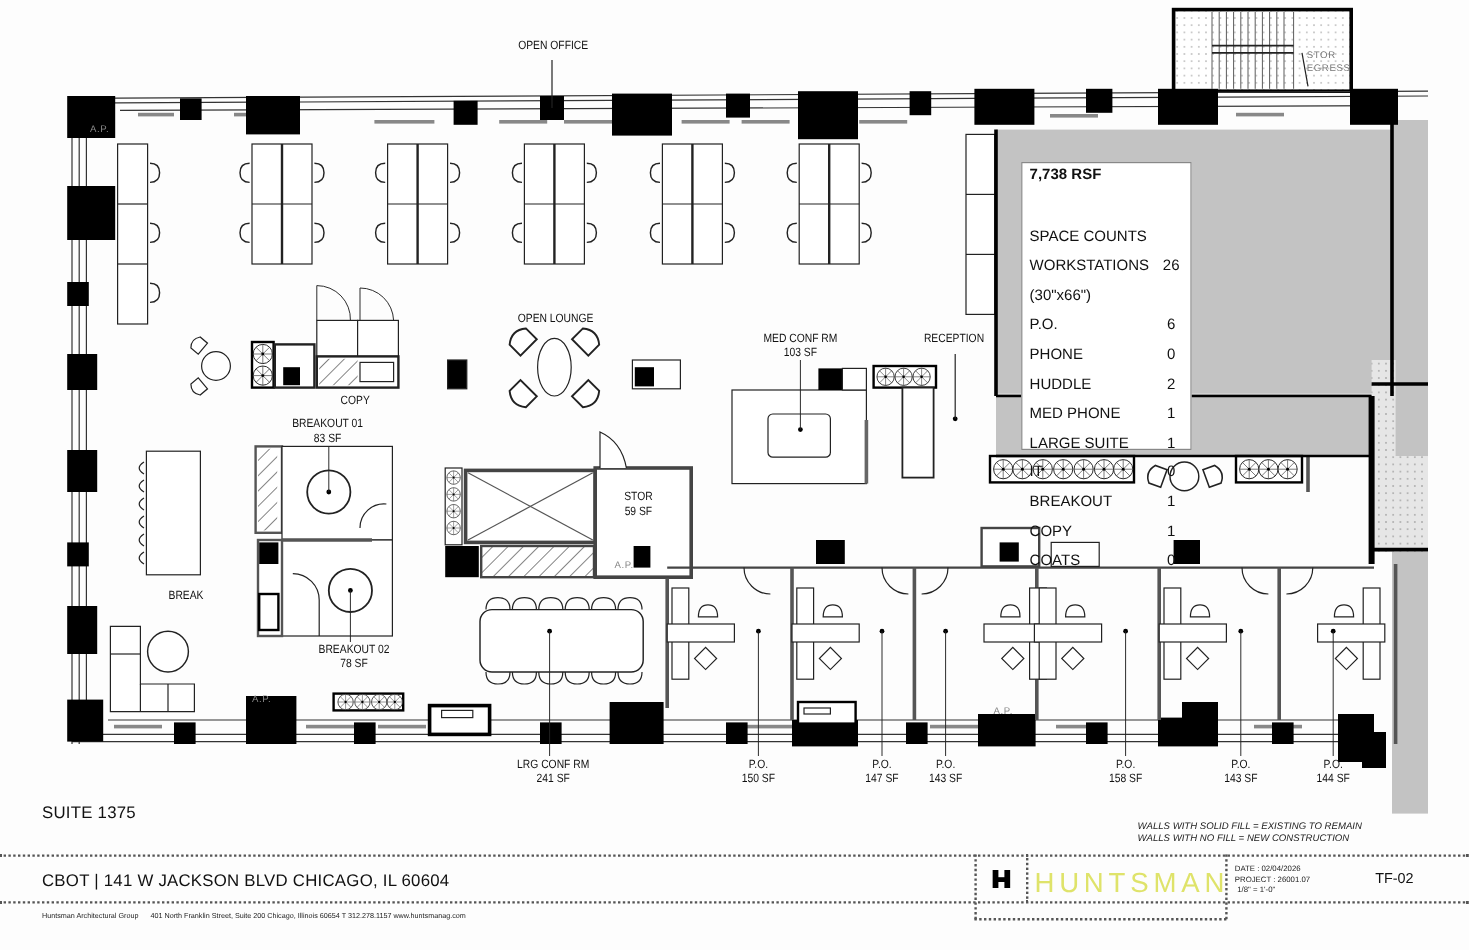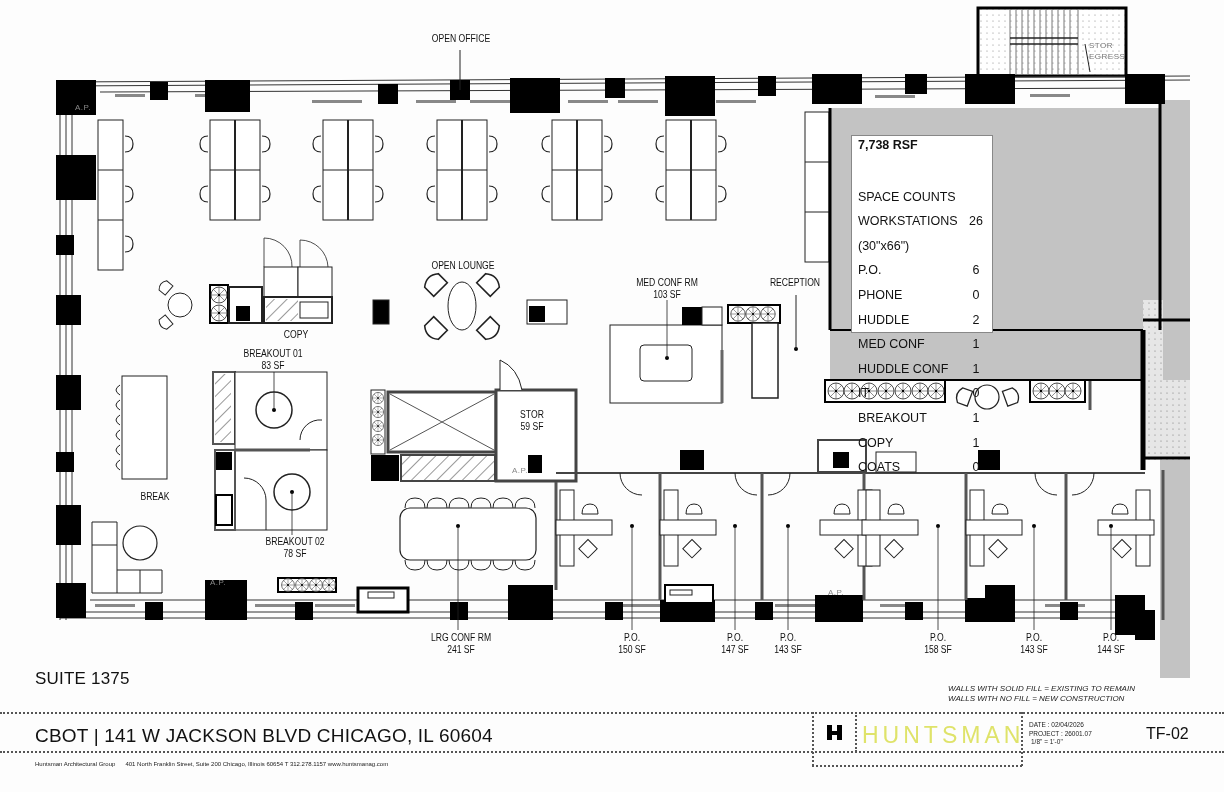--- a/index.html
+++ b/index.html
@@ -1,35 +1,35 @@
 <!DOCTYPE html>
 <html><head>
 <meta charset="utf-8">
 <style>
   html,body{margin:0;padding:0;background:#fdfdfd;}
   body{width:1224px;height:792px;position:relative;overflow:hidden;font-family:"Liberation Sans",sans-serif;color:#111;}
   #plan{position:absolute;left:0;top:0;width:1224px;height:792px;}
   .lbl{position:absolute;font-family:"Liberation Sans",sans-serif;font-size:10px;line-height:12px;text-align:center;transform:scaleX(0.86);transform-origin:center top;white-space:nowrap;color:#111;}
   .lbl span{display:block;}
-  .legend-box{position:absolute;left:851px;top:135px;width:142px;height:198px;background:#fff;border:1px solid #888;box-sizing:border-box;padding:3px 6px;font-size:12.5px;line-height:13.6px;color:#111;}
+  .legend-box{position:absolute;left:851px;top:135px;width:142px;height:240px;background:#fff;border:1px solid #888;box-sizing:border-box;padding:3px 6px;font-size:12.5px;line-height:13.6px;color:#111;}
   .legend-box .rsf{font-weight:bold;}
   .legend-box .hdr{margin-top:38px;}
   .legend-box .row{display:flex;justify-content:space-between;margin-top:11px;}
   .legend-box .row .v{width:20px;text-align:center;}
-  .suite{position:absolute;left:35px;top:669px;font-size:17px;letter-spacing:0.2px;}
+  .suite{position:absolute;left:35px;top:669px;font-size:14px;letter-spacing:0.2px;}
   .dots{position:absolute;height:0;border-top:2px dotted #555;}
   .vdots{position:absolute;width:0;border-left:2px dotted #555;}
-  .address{position:absolute;left:35px;top:725px;font-size:19px;letter-spacing:0.2px;}
+  .address{position:absolute;left:35px;top:725px;font-size:14px;letter-spacing:0.2px;}
   .firm{position:absolute;left:35px;top:761px;font-size:6px;color:#222;}
   .firm span{margin-right:10px;}
   .note{position:absolute;left:948px;top:684px;font-size:8px;font-style:italic;line-height:10px;color:#222;}
   .hlogo{position:absolute;left:827px;top:725px;width:15px;height:15px;}
   .brand{position:absolute;left:862px;top:722px;font-size:23px;letter-spacing:4px;color:#dfe36a;}
   .meta{position:absolute;left:1029px;top:721px;font-size:6.5px;line-height:8.5px;color:#222;}
-  .sheet{position:absolute;left:1146px;top:725px;font-size:16px;}
+  .sheet{position:absolute;left:1146px;top:725px;font-size:12px;}
   .small-ap{position:absolute;font-size:8px;color:#888;letter-spacing:0.5px;}
   .egress{position:absolute;left:1089px;top:40px;font-size:8px;color:#777;line-height:11px;letter-spacing:0.5px;}
 </style>
 </head>
 <body>
 
 <svg id="plan" viewBox="0 0 1224 792" xmlns="http://www.w3.org/2000/svg">
   <defs>
     <pattern id="dotpat" width="6" height="6" patternUnits="userSpaceOnUse">
       <rect width="6" height="6" fill="#e6e6e6"></rect>
@@ -477,25 +477,25 @@
     </div>
   <div class="row">
       <span>PHONE</span>
       <span class="v">0</span>
     </div>
   <div class="row">
       <span>HUDDLE</span>
       <span class="v">2</span>
     </div>
   <div class="row">
-      <span>MED CONF</span>
+      <span>MED PHONE</span>
       <span class="v">1</span>
     </div>
   <div class="row">
-      <span>HUDDLE CONF</span>
+      <span>LARGE SUITE</span>
       <span class="v">1</span>
     </div>
   <div class="row">
       <span>IT</span>
       <span class="v">0</span>
     </div>
   <div class="row">
       <span>BREAKOUT</span>
       <span class="v">1</span>
     </div>

